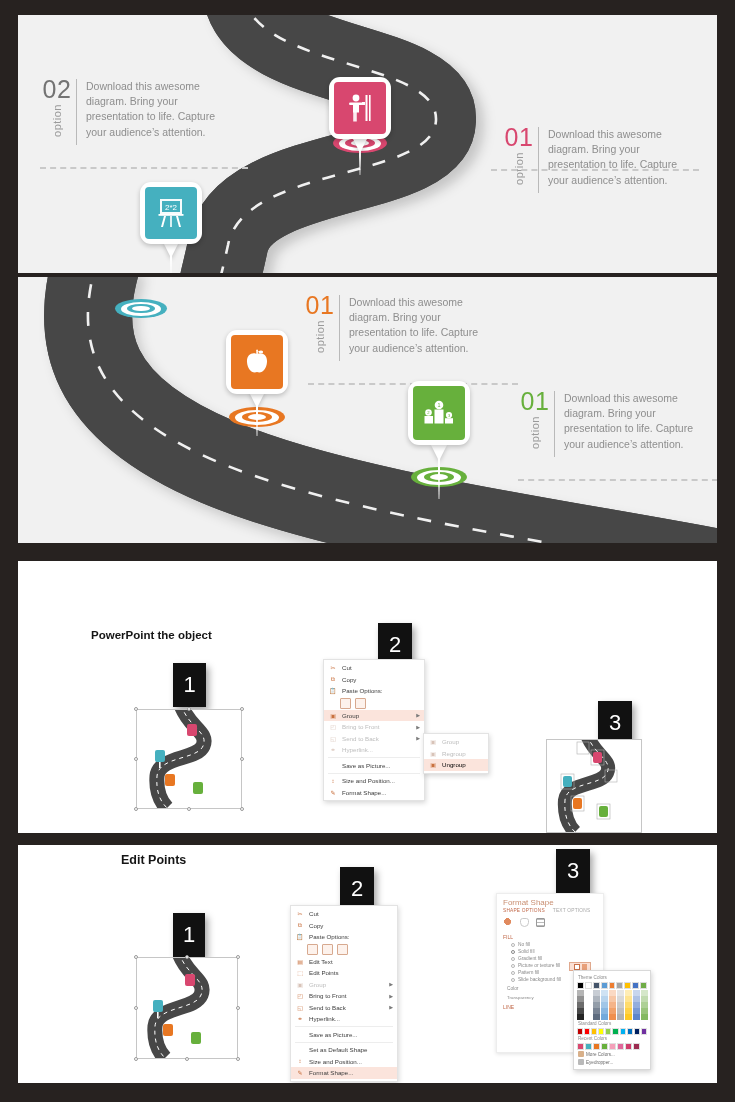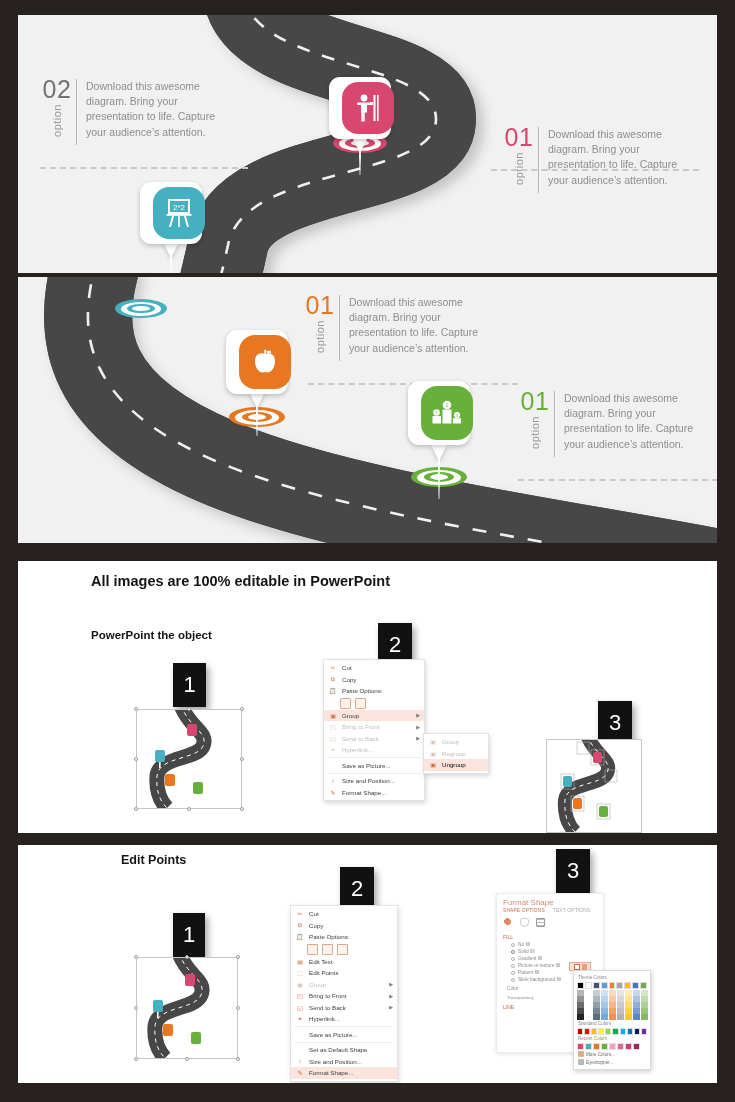--- a/index.html
+++ b/index.html
@@ -52,22 +52,22 @@
 
   
   .pin { position:absolute; }
   .pin .bubble {
     width: 100%; border-radius: 11px;
     background:#fff; padding:5px;
     box-shadow: 0 2px 5px rgba(0,0,0,.22);
     position: relative; z-index:3;
   }
   .pin .inner {
-    width:100%; height:100%; border-radius:16px;
-    display:flex; align-items:center; justify-content:center;margin-left:8px;
+    width:100%; height:100%; border-radius:4px;
+    display:flex; align-items:center; justify-content:center;
   }
   .pin .stem {
     position:absolute; left:50%; transform:translateX(-50%);
     width:0; height:0; border-left:8px solid transparent;
     border-right:8px solid transparent; z-index:2;
     filter: drop-shadow(0 2px 2px rgba(0,0,0,.2));
   }
   .pin .needle {
     position:absolute; left:50%; transform:translateX(-50%);
     width:3px; background:#fff; z-index:2;
@@ -321,21 +321,20 @@
     <div class="needle" style="top:66px; height:52px; clip-path:polygon(0 0,100% 0,62% 100%,38% 100%);"></div>
   </div>
   <div class="ring" style="left:393px; top:190px; width:56px; height:20px; background:#67b03c;">
     <div class="r2" style="left:6px; top:2.6px; width:44px; height:15px;"></div>
     <div class="r3" style="left:13px; top:5px; width:30px; height:10px; background:#67b03c;"></div>
     <div class="r4" style="left:19px; top:7px; width:18px; height:6px;"></div>
   </div>
 </div>
 
 <div class="panel" id="panel-3">
-  <div class="hdr1" style="left:73px; top:12px;">All images are 100% editable in PowerPoint</div>
   <div class="hdr3" style="left:73px; top:68px;">PowerPoint the object</div>
 
   <div class="numbadge" style="left:155px; top:102px; width:33px; height:44px;">1</div>
   <div class="numbadge" style="left:360px; top:62px; width:34px; height:44px;">2</div>
   <div class="numbadge" style="left:580px; top:140px; width:34px; height:44px;">3</div>
 
   <div class="selframe" style="left:118px; top:148px; width:106px; height:100px;">
     <svg width="104" height="98" viewBox="0 0 104 98">
       <path d="M44 -5 C52 18, 72 22, 66 36 C60 50, 22 46, 20 66 C19 80, 22 90, 30 98" stroke="#474747" stroke-width="15" fill="none"></path>
       <path d="M44 -5 C52 18, 72 22, 66 36 C60 50, 22 46, 20 66 C19 80, 22 90, 30 98" stroke="#fff" stroke-width="1" fill="none" stroke-dasharray="4 4"></path>

